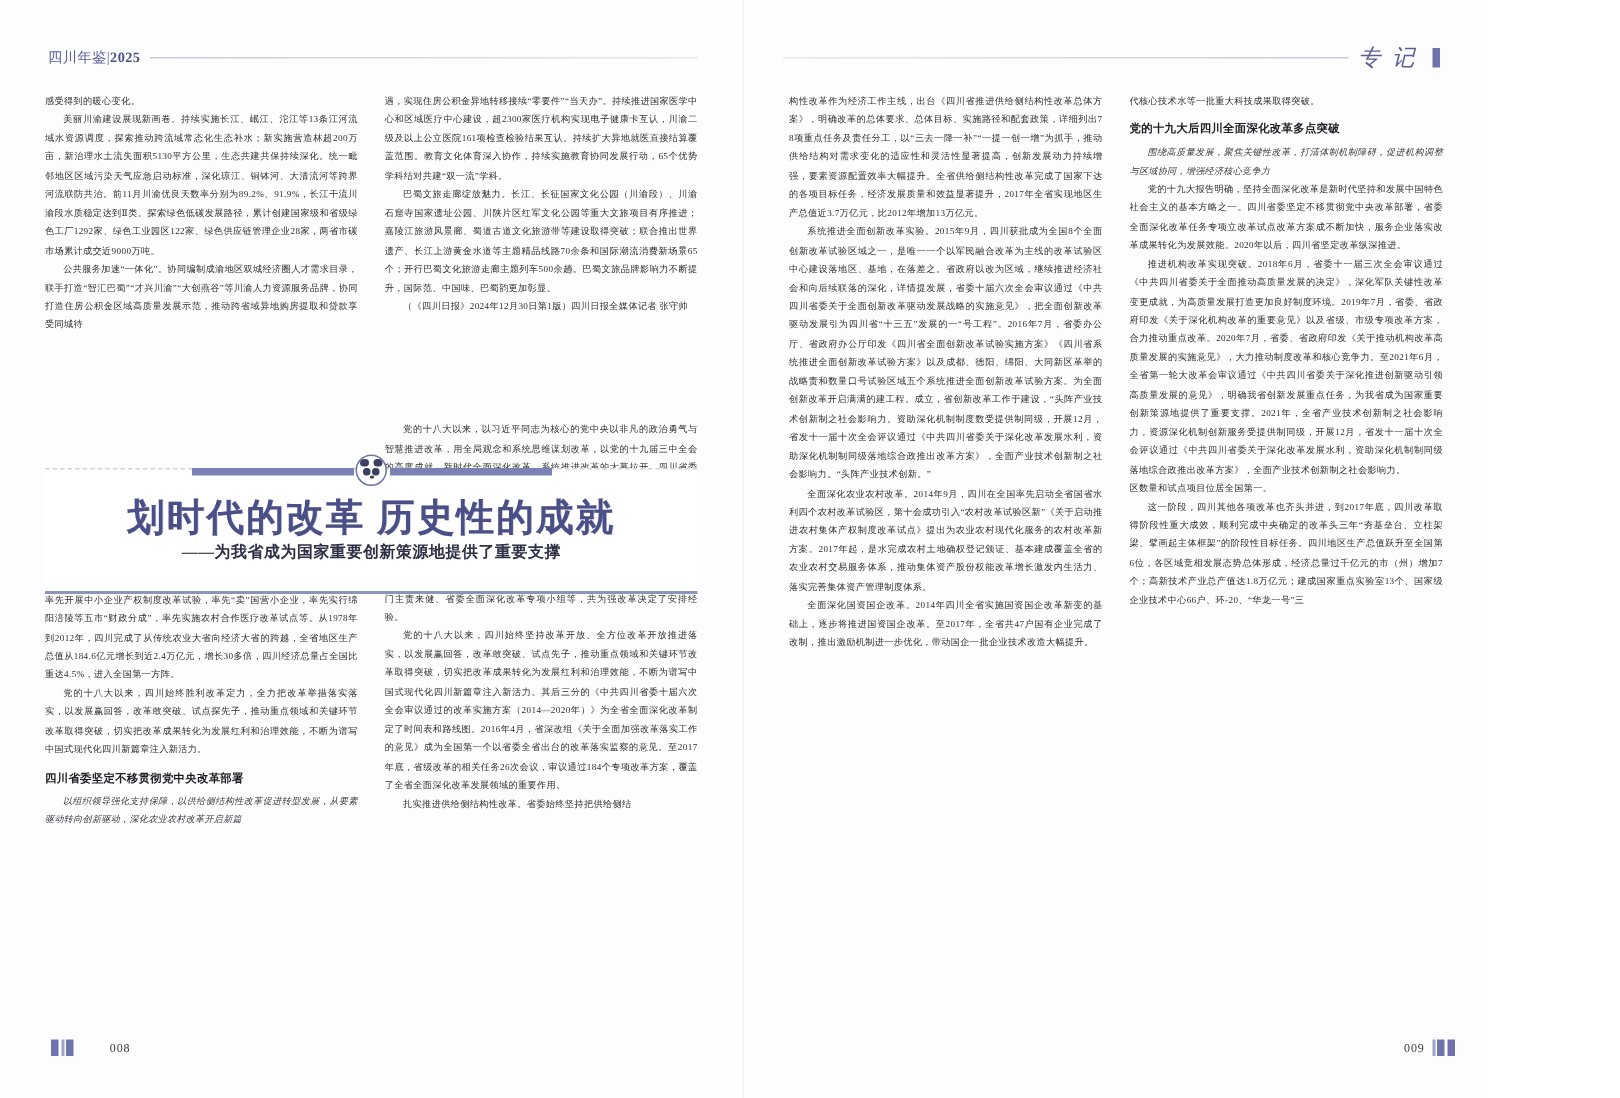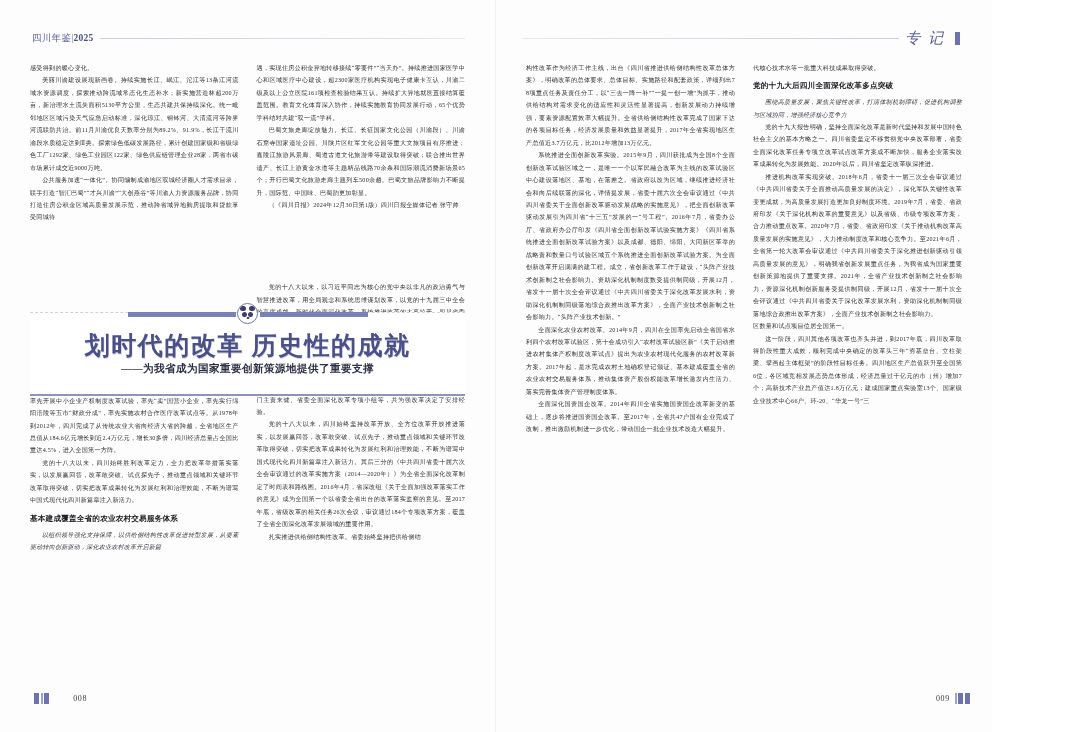--- a/index.html
+++ b/index.html
@@ -225,21 +225,21 @@
     </div>
 
     <div class="cols">
       <div class="col">
         <p class="body noind">感受得到的暖心变化。</p>
         <p class="body">美丽川渝建设展现新画卷。持续实施长江、岷江、沱江等13条江河流域水资源调度，探索推动跨流域常态化生态补水；新实施营造林超200万亩，新治理水土流失面积5130平方公里，生态共建共保持续深化。统一毗邻地区区域污染天气应急启动标准，深化琼江、铜钵河、大清流河等跨界河流联防共治。前11月川渝优良天数率分别为89.2%、91.9%，长江干流川渝段水质稳定达到Ⅱ类。探索绿色低碳发展路径，累计创建国家级和省级绿色工厂1292家、绿色工业园区122家、绿色供应链管理企业28家，两省市碳市场累计成交近9000万吨。</p>
         <p class="body">公共服务加速“一体化”。协同编制成渝地区双城经济圈人才需求目录，联手打造“智汇巴蜀”“才兴川渝”“大创燕谷”等川渝人力资源服务品牌，协同打造住房公积金区域高质量发展示范，推动跨省域异地购房提取和贷款享受同城待</p>
         <div style="height:96px"></div>
         <p class="body">四川是改革的重要发源地之一。党的十一届三中全会前后，四川率先探索农村体制改革，在全国最早试行“包产到组”“分户生产责任制”，成为全国第一个取消人民公社的地方，率先推进县级综合体制改革试点；在城市经济体制改革方面，率先进行国营企业扩权试点，第一个在《人民日报》刊登生产资料广告……四川因此被誉为“改革之乡”。此后，四川在改革许多领域和多个环节取得重大突破，如：在全国率先提出“科技兴川”战略，率先开展中小企业产权制度改革试验，率先“卖”国营小企业，率先实行绵阳涪陵等五市“财政分成”，率先实施农村合作医疗改革试点等。从1978年到2012年，四川完成了从传统农业大省向经济大省的跨越，全省地区生产总值从184.6亿元增长到近2.4万亿元，增长30多倍，四川经济总量占全国比重达4.5%，进入全国第一方阵。</p>
         <p class="body">党的十八大以来，四川始终胜利改革定力，全力把改革举措落实落实，以发展赢回答，改革敢突破、试点探先子，推动重点领域和关键环节改革取得突破，切实把改革成果转化为发展红利和治理效能，不断为谱写中国式现代化四川新篇章注入新活力。</p>
-        <h3 class="subhead">基本建成覆盖全省的农业农村交易服务体系</h3>
+        <h3 class="subhead">四川省委坚定不移贯彻党中央改革部署</h3>
         <p class="lead">以组织领导强化支持保障，以供给侧结构性改革促进转型发展，从要素驱动转向创新驱动，深化农业农村改革开启新篇</p>
       </div>
       <div class="col">
         <p class="body noind">遇，实现住房公积金异地转移接续“零要件”“当天办”。持续推进国家医学中心和区域医疗中心建设，超2300家医疗机构实现电子健康卡互认，川渝二级及以上公立医院161项检查检验结果互认。持续扩大异地就医直接结算覆盖范围。教育文化体育深入协作，持续实施教育协同发展行动，65个优势学科结对共建“双一流”学科。</p>
         <p class="body">巴蜀文旅走廊绽放魅力。长江、长征国家文化公园（川渝段）、川渝石窟寺国家遗址公园、川陕片区红军文化公园等重大文旅项目有序推进；嘉陵江旅游风景廊、蜀道古道文化旅游带等建设取得突破；联合推出世界遗产、长江上游黄金水道等主题精品线路70余条和国际潮流消费新场景65个；开行巴蜀文化旅游走廊主题列车500余趟。巴蜀文旅品牌影响力不断提升，国际范、中国味、巴蜀韵更加彰显。</p>
         <p class="cite">（《四川日报》2024年12月30日第1版）四川日报全媒体记者 张守帅</p>
         <div style="height:70px"></div>
         <p class="body">党的十八大以来，以习近平同志为核心的党中央以非凡的政治勇气与智慧推进改革，用全局观念和系统思维谋划改革，以党的十九届三中全会的高度成就，新时代全面深化改革、系统推进改革的大幕拉开。四川省委紧跟党中央步伐，把全面深化改革作为重大政治任务，作为推动发展、破解难题的重要手段，推动全面深化改革步伐坚定。</p>
         <p class="body">全面深化改革领域顶层设计。2014年2月，省委十届五次全会审议通过《中共四川省委关于贯彻落实党的十八届三中全会精神全面深化改革的决定》，四川全面深化改革动起来。省委成立全面深化改革领导小组（以下简称“深改组”），由（时）、院（主、院）全成立机构领导机构，革先部门主责来健、省委全面深化改革专项小组等，共为强改革决定了安排经验。</p>
         <p class="body">党的十八大以来，四川始终坚持改革开放、全方位改革开放推进落实，以发展赢回答，改革敢突破、试点先子，推动重点领域和关键环节改革取得突破，切实把改革成果转化为发展红利和治理效能，不断为谱写中国式现代化四川新篇章注入新活力。其后三分的《中共四川省委十届六次全会审议通过的改革实施方案（2014—2020年）》为全省全面深化改革制定了时间表和路线图。2016年4月，省深改组《关于全面加强改革落实工作的意见》成为全国第一个以省委全省出台的改革落实监察的意见。至2017年底，省级改革的相关任务26次会议，审议通过184个专项改革方案，覆盖了全省全面深化改革发展领域的重要作用。</p>

